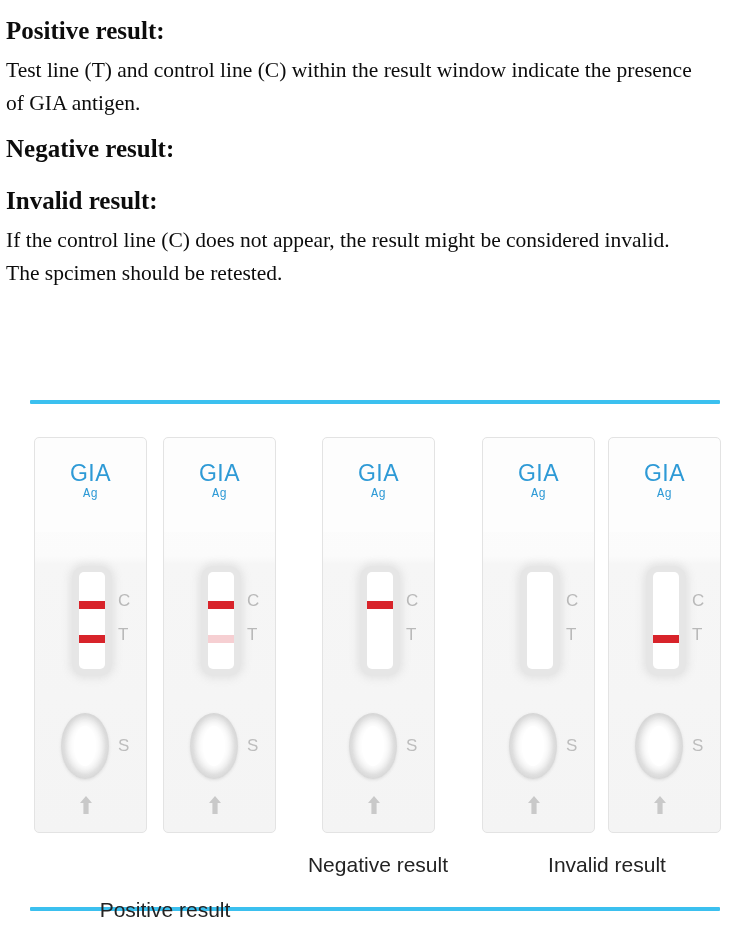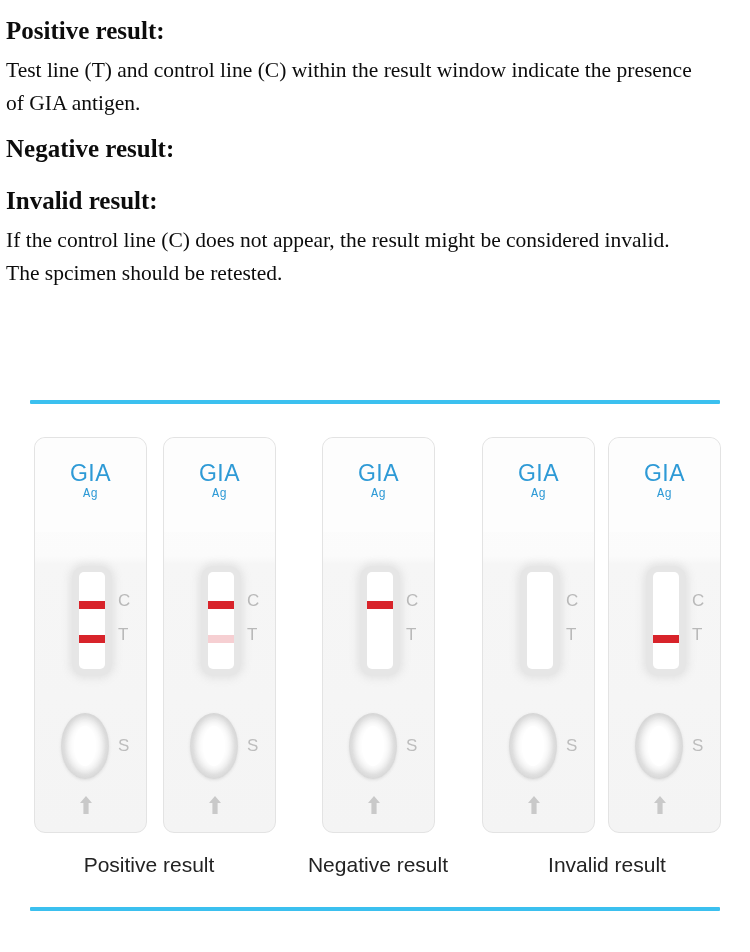--- a/index.html
+++ b/index.html
@@ -64,21 +64,21 @@
     width: 750px;
     height: 400px;
   }
 
   .cassette {
     position: absolute;
     top: 0;
     width: 113px;
     height: 396px;
     border: 1px solid #e3e3e3;
-    border-radius: 11px;
+    border-radius: 5px;
     background: linear-gradient(180deg, #fdfdfd 0%, #fbfbfb 30%, #f6f6f6 32%, #f4f4f4 100%);
     box-sizing: border-box;
     padding-left: 20px;
   }
   
   .cassette::before {
     content: "";
     position: absolute;
     left: 0; top: 0; right: 0;
     height: 94px;
@@ -364,15 +364,15 @@
     <span class="well-label">S</span>
     <div class="arrow">
       <svg width="14" height="18" viewBox="0 0 14 18">
           <path d="M7 0 L13 7 L9.6 7 L9.6 18 L4.4 18 L4.4 7 L1 7 Z" fill="#c9c9c9"></path>
         </svg>
     </div>
   </div>
 
 </div>
 
-<div class="caption" style="left:0; width:298px;">Positive result</div>
+<div class="caption" style="left:16px; width:298px;margin-top:45px;">Positive result</div>
 <div class="caption" style="left:280px; width:196px;">Negative result</div>
 <div class="caption" style="left:482px; width:250px;">Invalid result</div>
 
 </body></html>

